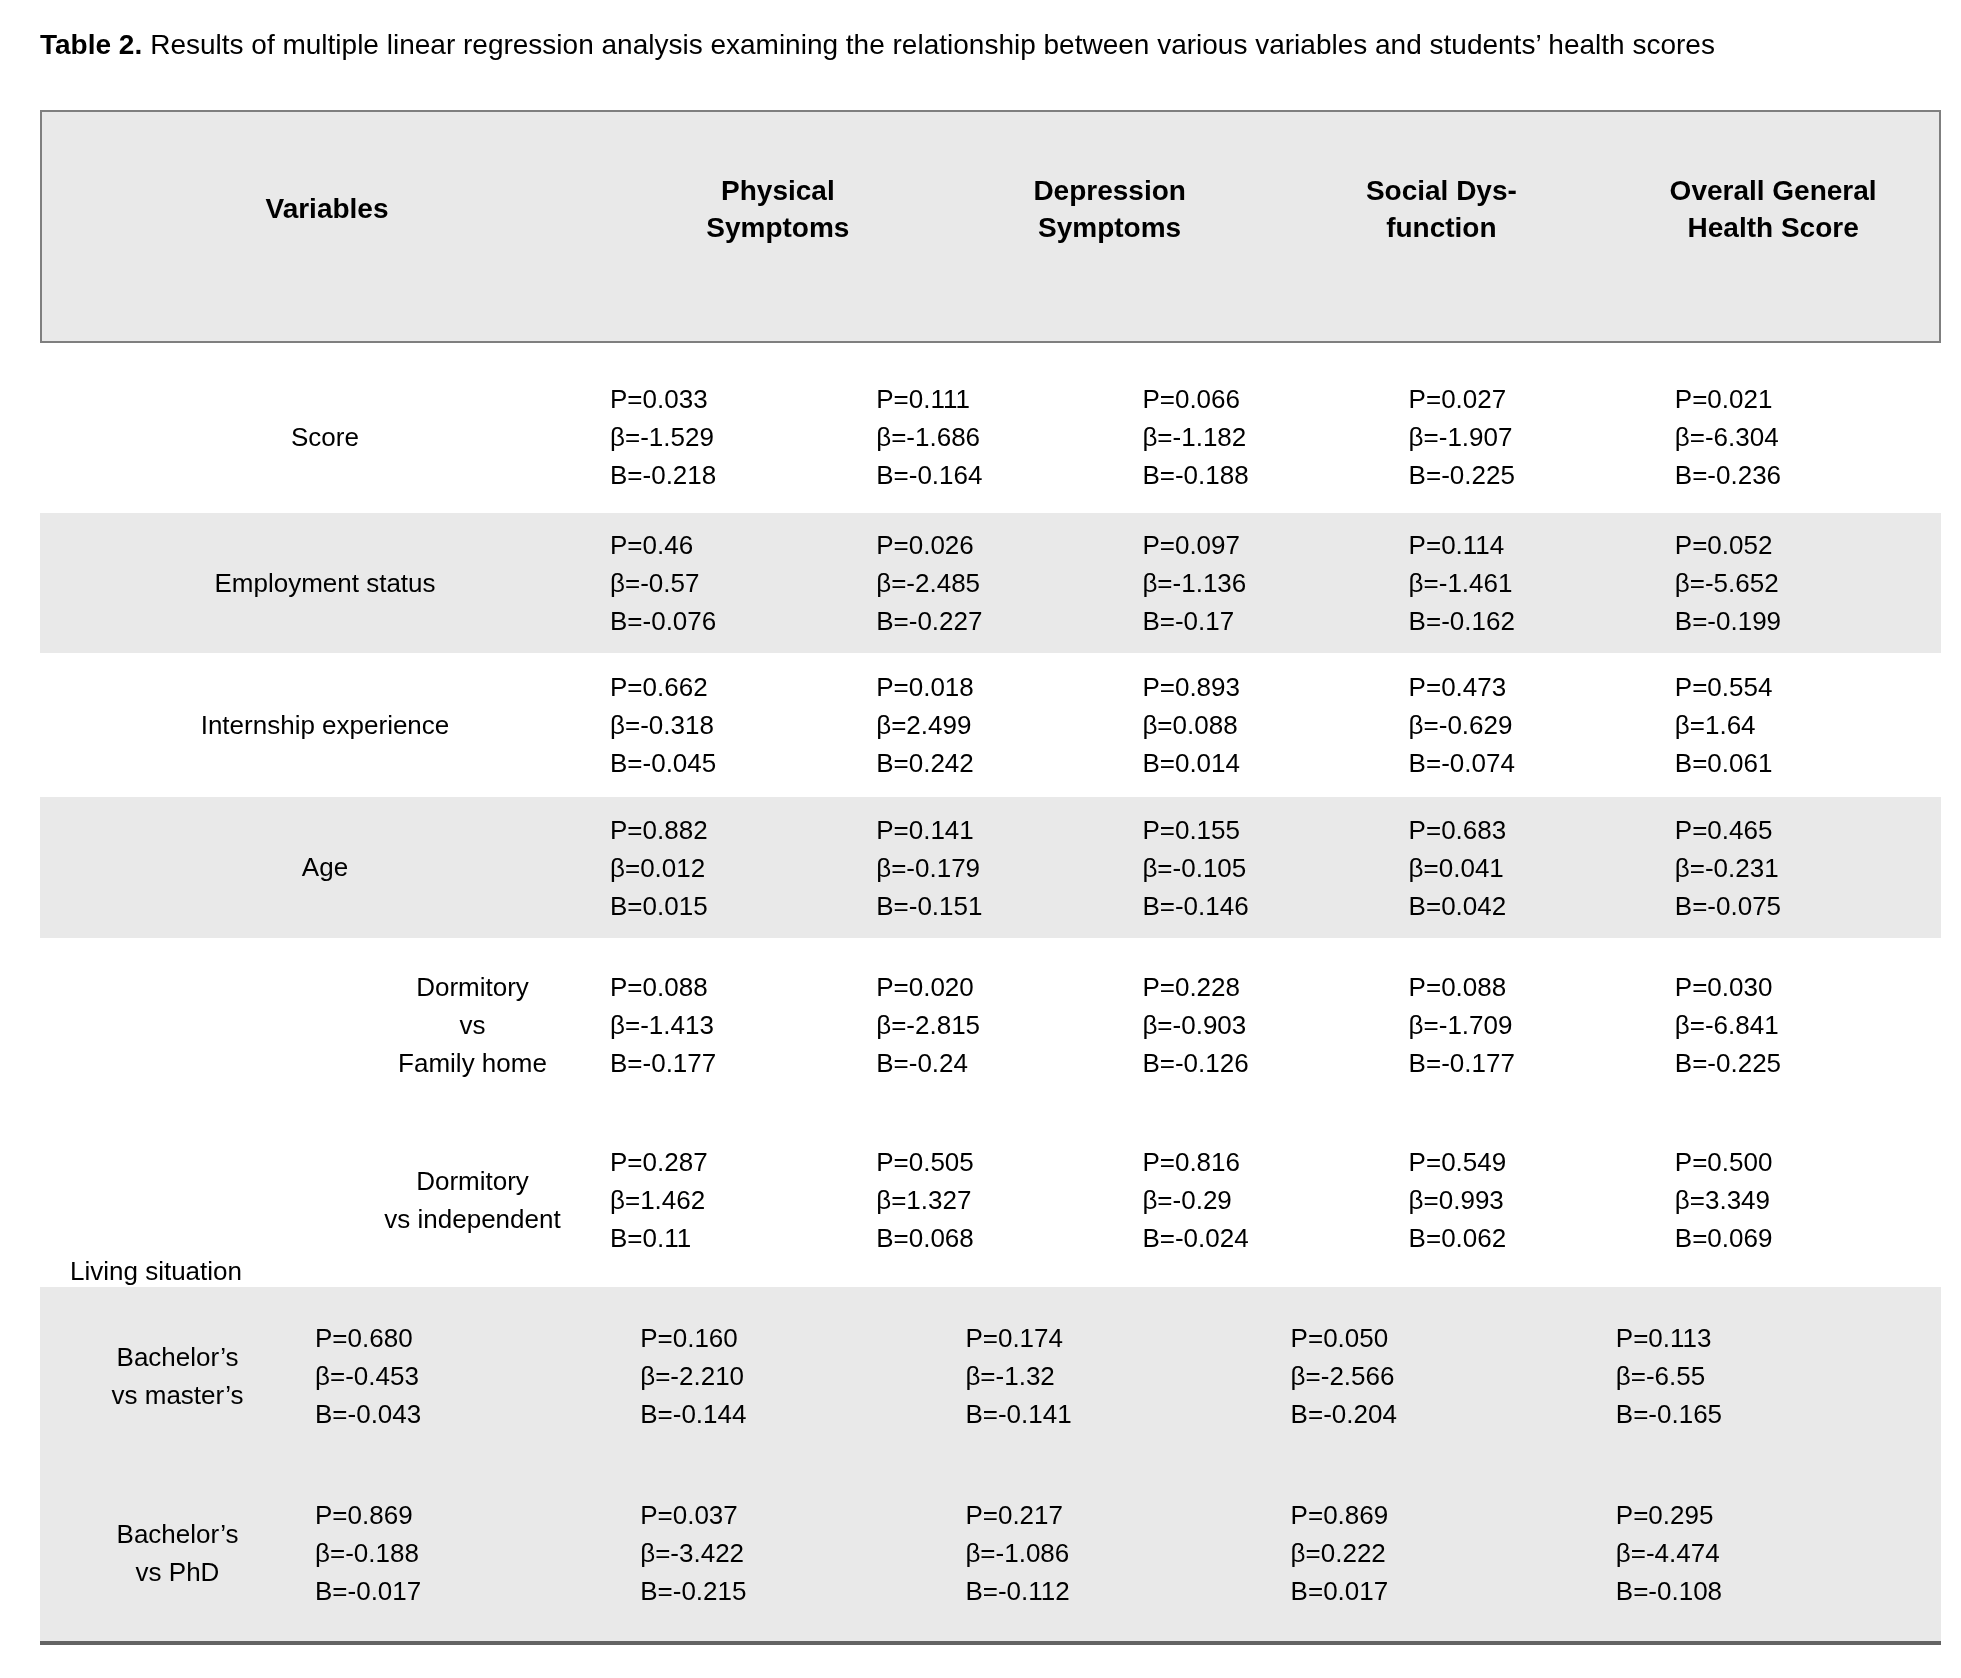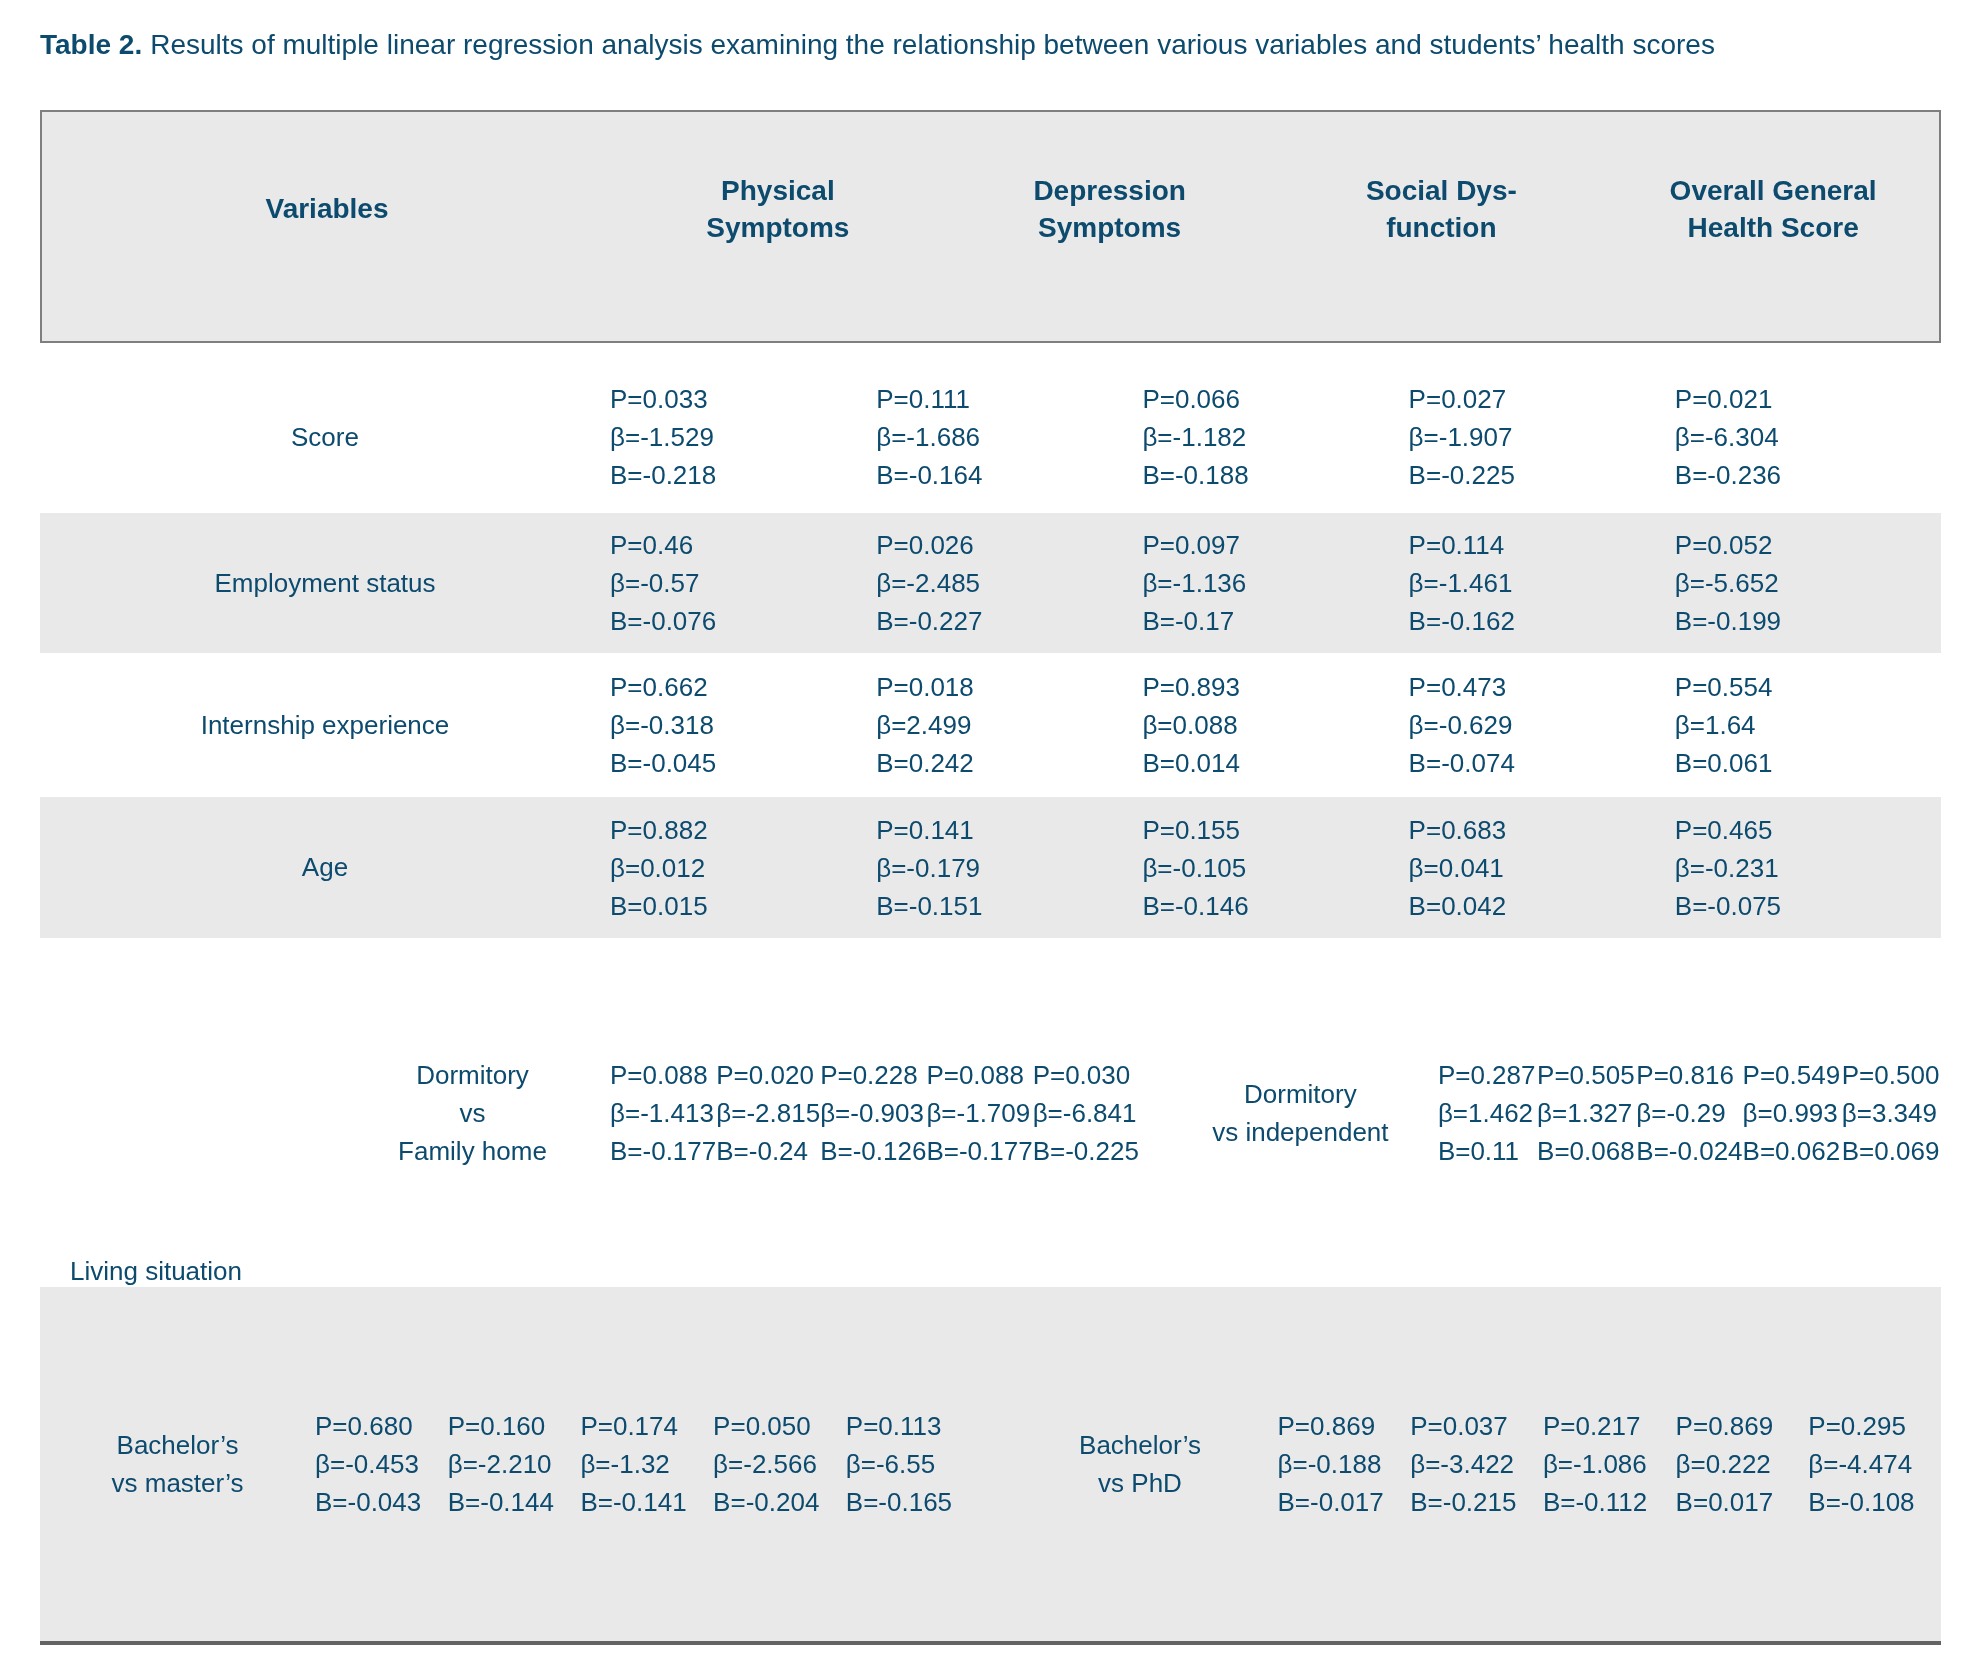--- a/index.html
+++ b/index.html
@@ -4,21 +4,21 @@
 <style>
   html, body { margin: 0; padding: 0; background: #ffffff; }
   .page {
     position: relative;
     width: 1961px;
     height: 1678px;
     background: #ffffff;
     box-sizing: border-box;
     padding: 28px 12px 0 40px;
     font-family: "Liberation Sans", sans-serif;
-    color: #0c4a6e;
+    color: #000000;
   }
   .caption {
     font-size: 28px;
     line-height: 34px;
     margin-bottom: 48px;
     white-space: nowrap;
   }
   .caption .bold { font-weight: 700; margin-right: 8px; }
 
   .tbl {
@@ -78,22 +78,21 @@
     width: 295px;
     flex: none;
     display: flex;
     align-items: flex-end;
     box-sizing: border-box;
     padding-left: 30px;
   }
   .group-rows {
     flex: 1;
     display: flex;
-    flex-direction: row;
-    gap: 24px;
+    flex-direction: column;
   }
   .sub-row {
     flex: 1;
     display: flex;
     align-items: center;
   }
   .sub-label-cell {
     width: 275px;
     flex: none;
     text-align: center;

